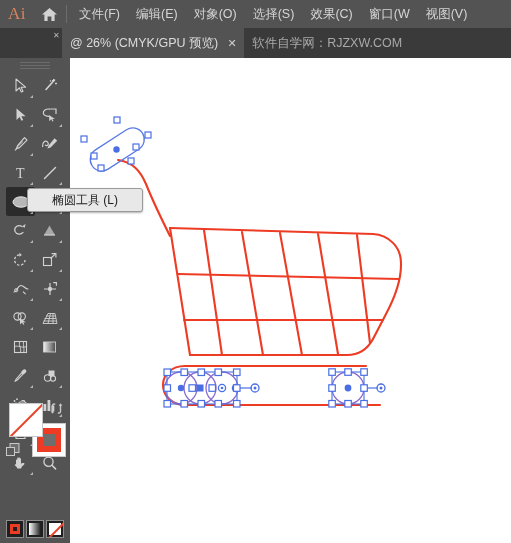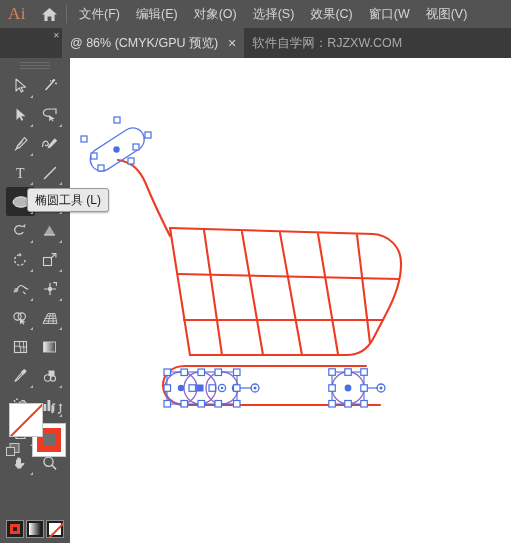--- a/index.html
+++ b/index.html
@@ -105,21 +105,21 @@
   #canvas{
     position:absolute;left:70px;top:58px;width:441px;height:485px;background:#ffffff;
     overflow:hidden;
   }
   #canvas-art{position:absolute;left:0;top:0;}
 
   
   #tooltip{
     position:absolute;left:27px;top:188px;height:22px;
     background:#e8e8e8;border:1px solid #9a9a9a;border-radius:3px;
-    display:flex;align-items:center;padding:0 7px;
+    display:flex;align-items:center;padding:0 24px;
     color:#1d1d1d;font-size:12px;white-space:nowrap;z-index:50;
     box-shadow:0 1px 2px rgba(0,0,0,.3);
   }
 </style>
 </head>
 <body>
 
 <div id="app">
 
   <div id="menubar">
@@ -137,21 +137,21 @@
     <div class="menu-item">效果(C)</div>
     <div class="menu-item">窗口(W</div>
     <div class="menu-item">视图(V)</div>
   </div>
 
   <div id="tabbar">
     <div id="tab-gutter">
       <span class="x">✕</span>
     </div>
     <div class="tab">
-      <span class="tab-title">@ 86% (CMYK/GPU 预览)</span>
+      <span class="tab-title">@ 26% (CMYK/GPU 预览)</span>
       <span class="tab-close">✕</span>
     </div>
     <div class="tab inactive">
       <span class="tab-title">软件自学网：RJZXW.COM</span>
     </div>
   </div>
 
   <div id="toolbar">
     <div id="tool-grip"></div>
 

